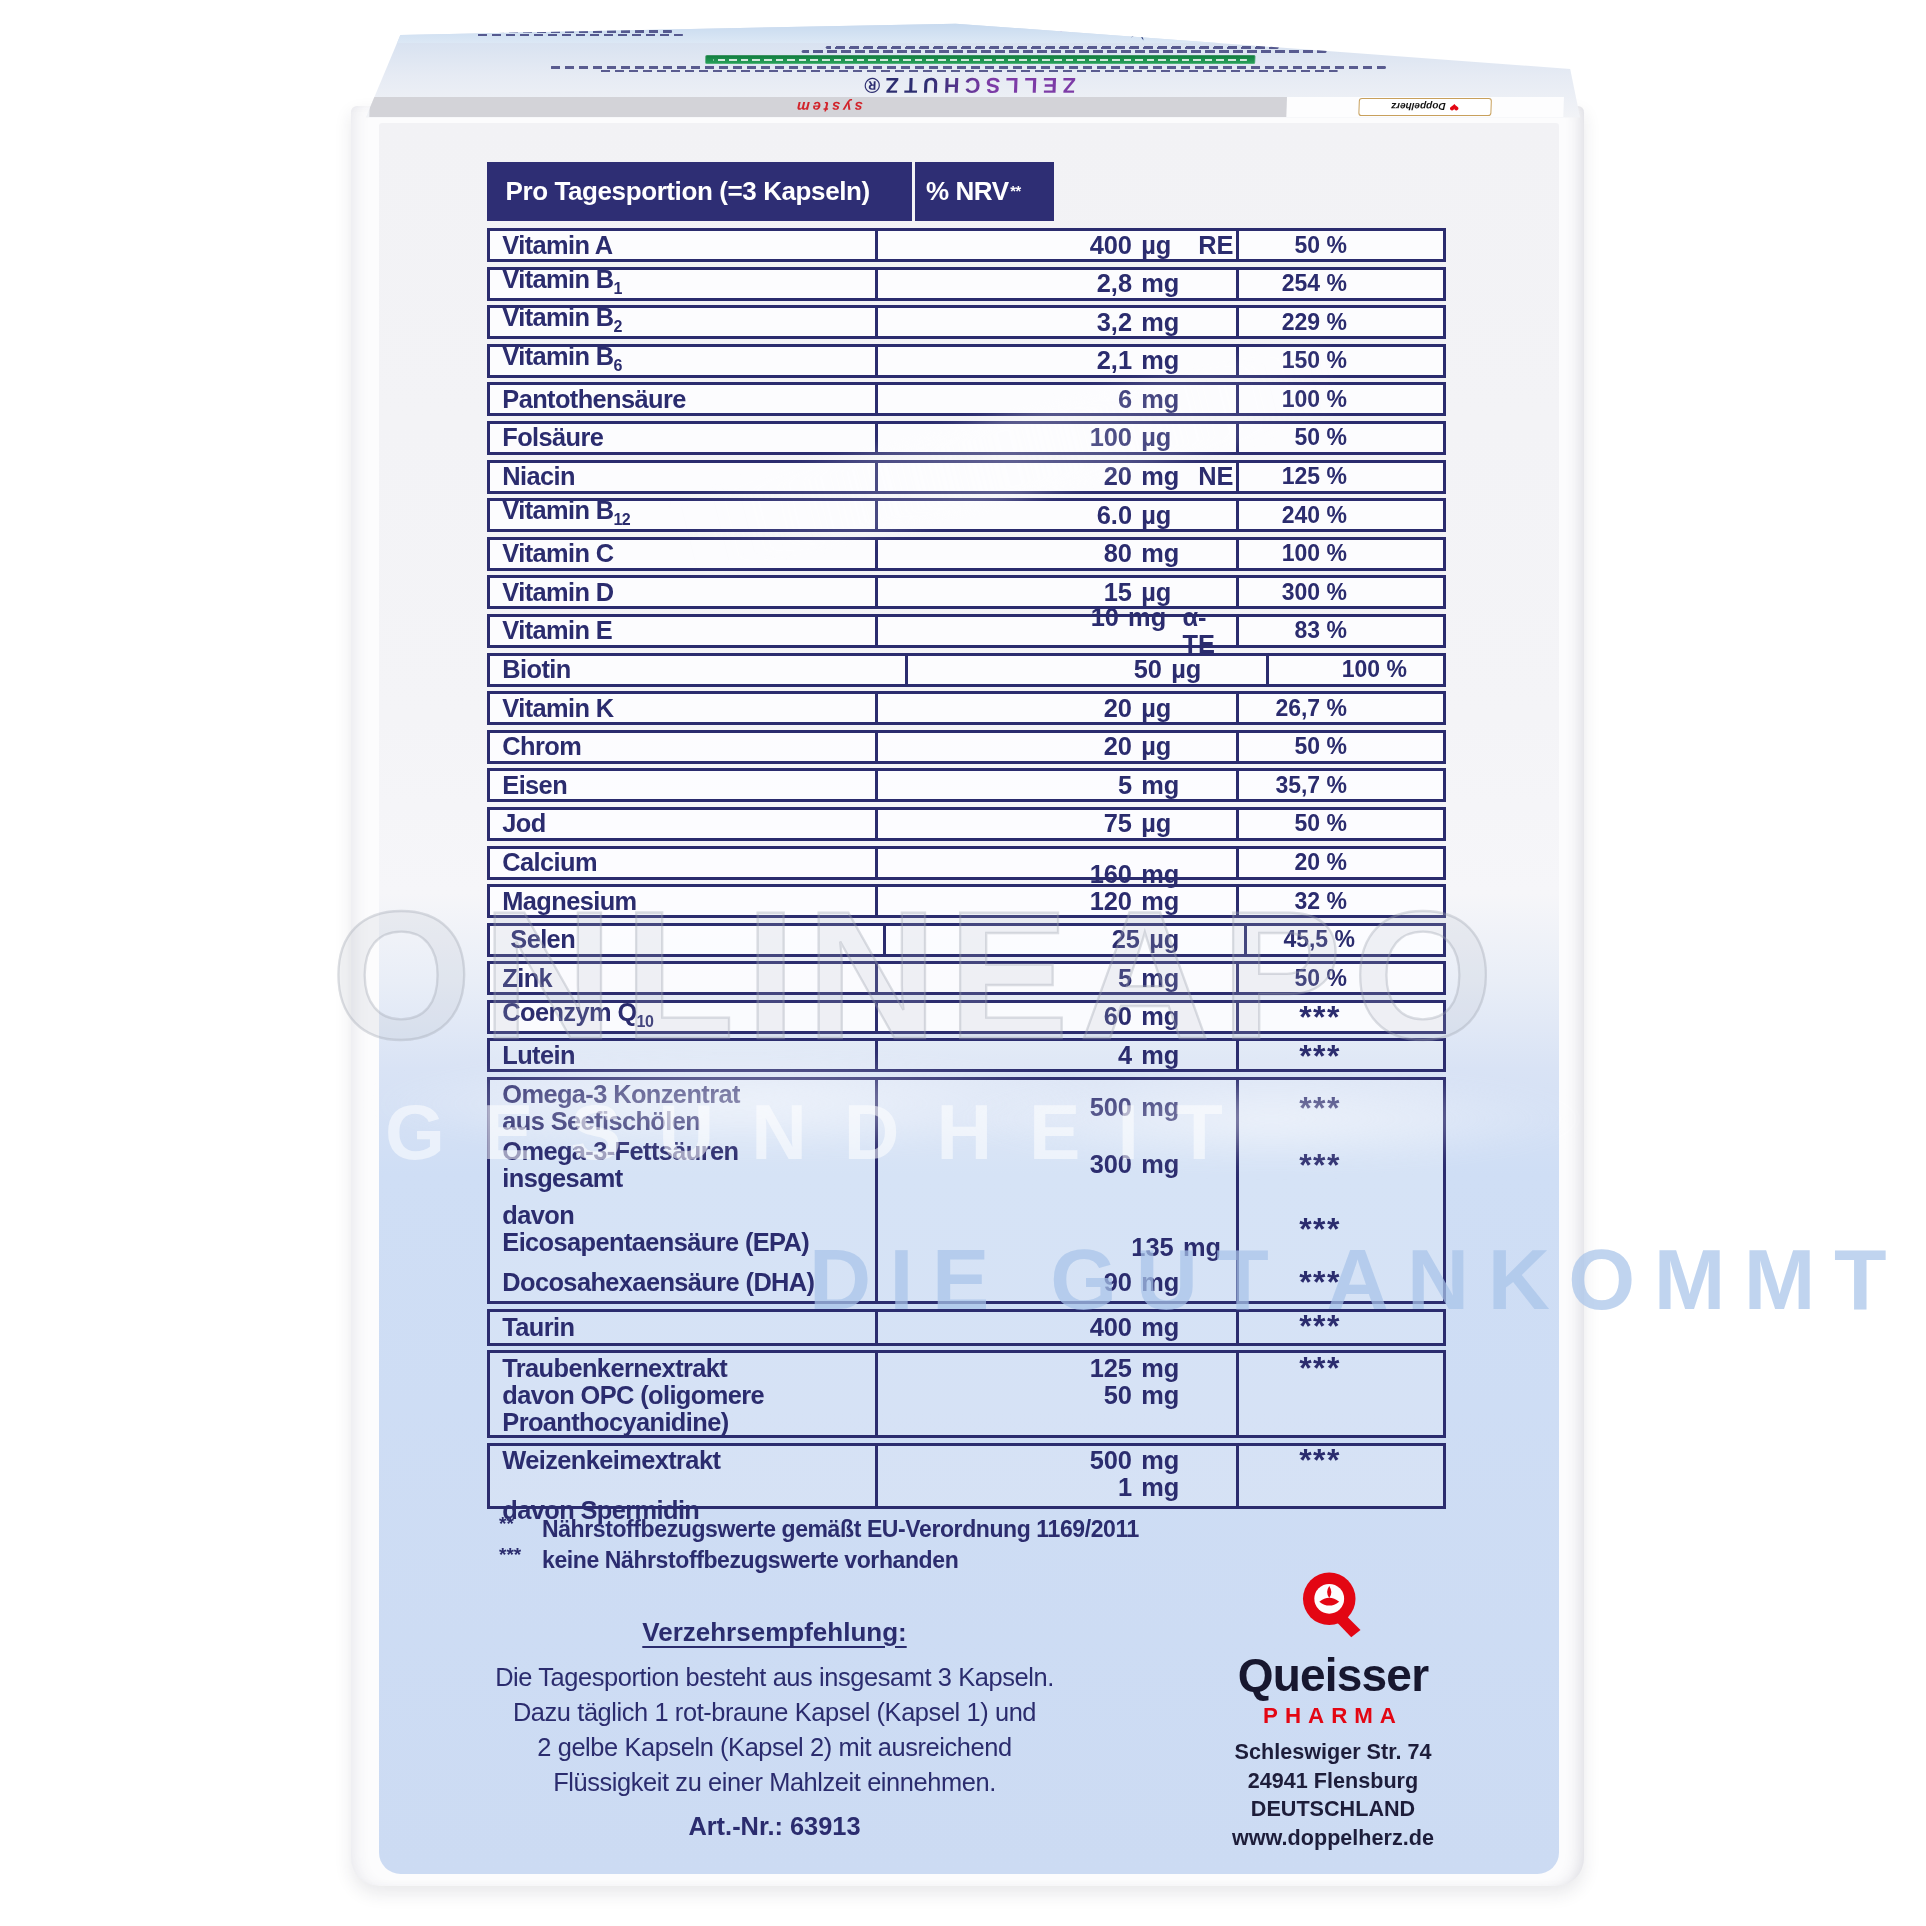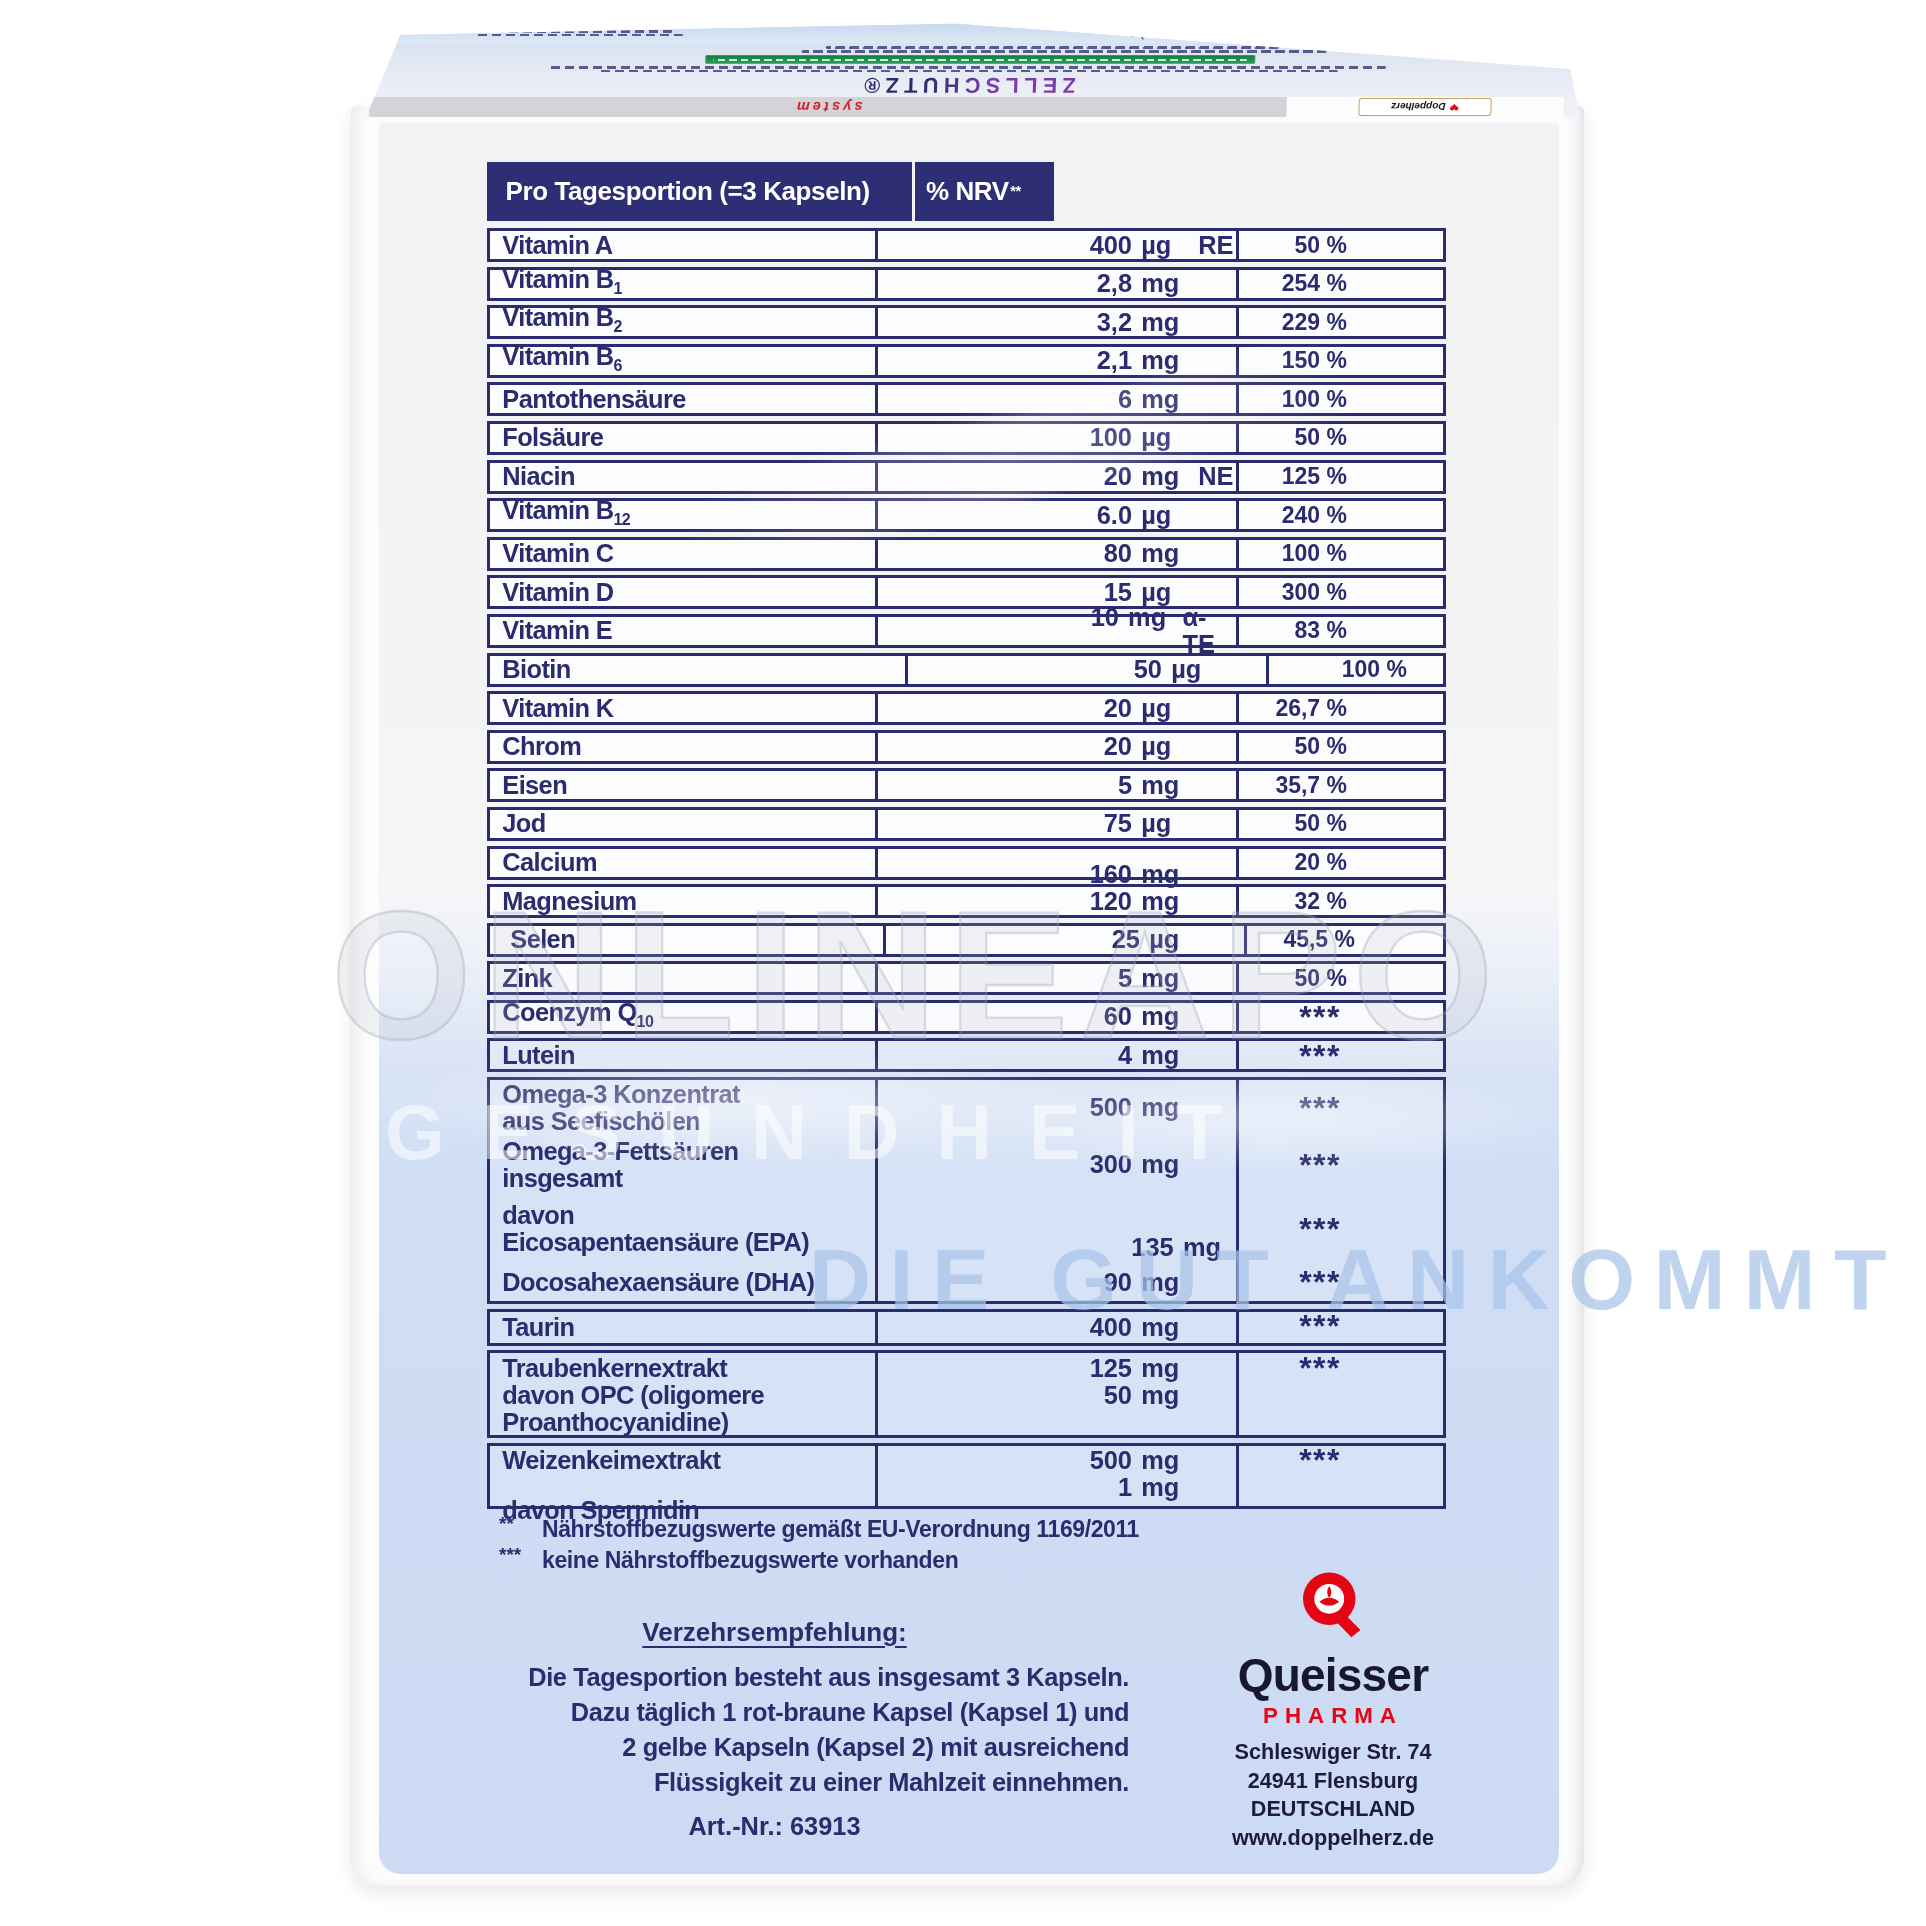--- a/index.html
+++ b/index.html
@@ -78,21 +78,21 @@
   .stars{text-align:right;padding-right:37px;font-size:32px;font-weight:bold;letter-spacing:1.5px;line-height:26px;}
 
   
   .footnotes{position:absolute;left:499px;top:1516px;z-index:10;color:#2b2c6e;}
   .fnote{display:flex;margin-bottom:3.9px;}
   .fnote .m{width:43px;font-size:19px;font-weight:bold;transform:translateY(-3.1px);}
   .fnote .t{font-size:23px;font-weight:bold;letter-spacing:-0.4px;}
   .dosage{position:absolute;left:420px;top:1617px;width:709px;text-align:center;z-index:10;color:#2b2c6e;}
   .dosage .title{font-size:26px;font-weight:bold;text-decoration:underline;text-underline-offset:5.4px;
     text-decoration-thickness:1.5px;margin-bottom:12.3px;}
-  .dosage .line{font-size:25.4px;font-weight:bold;line-height:35px;letter-spacing:-0.4px;text-align:right;}
+  .dosage .line{font-size:25.4px;font-weight:normal;line-height:35px;letter-spacing:-0.4px;}
   .artno{position:absolute;left:420px;top:1812px;width:709px;text-align:center;z-index:10;
     color:#2b2c6e;font-size:25.4px;font-weight:bold;}
   .maker{position:absolute;left:1200px;top:1566px;width:266px;text-align:center;z-index:10;}
   .maker .qname{font-size:46px;font-weight:bold;color:#17172f;letter-spacing:-0.8px;margin-top:1.5px;}
   .maker .qdiv{font-size:22.3px;font-weight:bold;color:#e30613;letter-spacing:7px;margin-top:1.5px;}
   .maker .addr{margin-top:9.2px;font-size:21.6px;line-height:28.5px;color:#1d1d3a;font-weight:bold;}
 
   
   .wm{position:absolute;z-index:40;pointer-events:none;white-space:nowrap;font-weight:bold;}
   .wm-big{left:331px;top:871px;width:1156px;overflow:hidden;font-size:181px;letter-spacing:10.8px;

